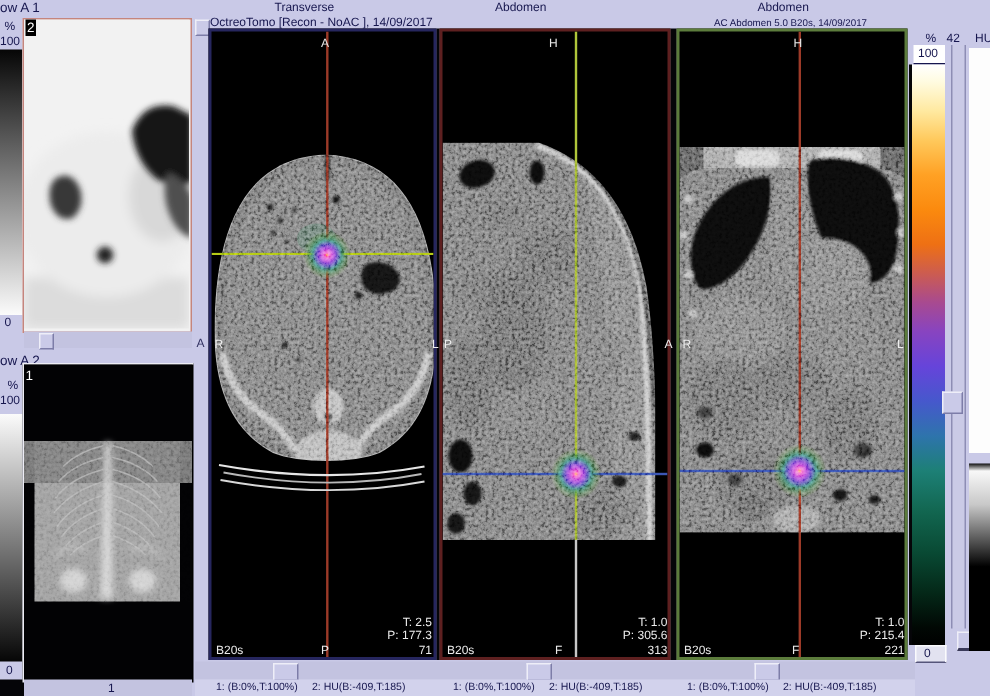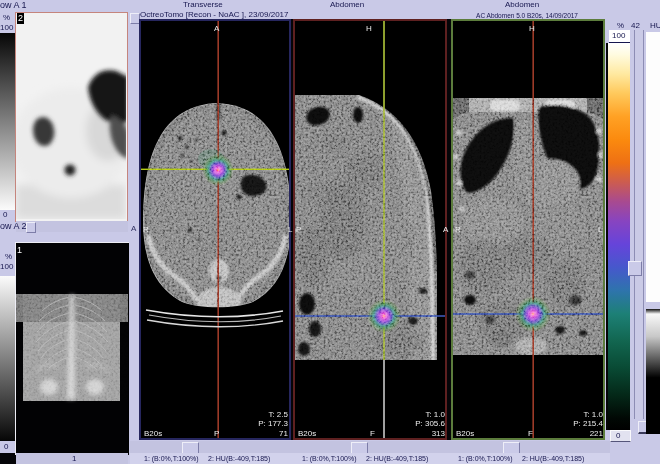--- a/index.html
+++ b/index.html
@@ -7,21 +7,21 @@
 .tw{position:absolute;color:#efefef;font-size:8px;line-height:8px;white-space:nowrap;z-index:30}
 .bar3d{position:absolute;background:#cacae8;border-top:1px solid #eeeef8;border-left:1px solid #eeeef8;border-right:1px solid #7d7da8;border-bottom:1px solid #7d7da8}
 </style></head>
 <body>
 <div id="app">
 
 <div class="t" style="left:0px;top:1px;font-size:9px">ow A 1</div>
 <div class="t" style="left:183px;top:1px">Transverse</div>
 <div class="t" style="left:330px;top:1px">Abdomen</div>
 <div class="t" style="left:505px;top:1px">Abdomen</div>
-<div class="t" style="left:140px;top:11px">OctreoTomo [Recon - NoAC ], 23/09/2017</div>
+<div class="t" style="left:140px;top:11px">OctreoTomo [Recon - NoAC ], 14/09/2017</div>
 <div class="t" style="left:578px;top:12px;transform:translateX(-100%);font-size:6.5px">AC Abdomen 5.0 B20s, 14/09/2017</div>
 
 <div class="t" style="left:3px;top:14px">%</div>
 <div class="t" style="left:0px;top:24px">100</div>
 <div class="abs" style="left:0;top:33px;width:15px;height:177px;background:linear-gradient(#060606,#fbfbfb)"></div>
 <div class="abs" style="left:15px;top:33px;width:2px;height:177px;background:#f2f2f6"></div>
 <div class="t" style="left:3px;top:211px">0</div>
 
 <div class="abs" style="left:15px;top:12px;width:111px;height:208px;background:#f2f2f2;border:1px solid #c5857d"></div>
 <svg class="abs" style="left:16px;top:13px" width="110" height="206" viewBox="0 0 110 206">
@@ -46,21 +46,21 @@
     <circle cx="54" cy="157" r="5.5" fill="#242424"></circle>
   </g>
 </svg>
 
 <div class="abs" style="left:17px;top:13px;width:7px;height:11px;background:#000;color:#fff;font-size:9px;line-height:11px;text-align:center">2</div>
 <div class="bar3d" style="left:130px;top:13px;width:8px;height:9px"></div>
 
 <div class="abs" style="left:16px;top:221px;width:112px;height:11px;background:#c3c3e0"></div>
 <div class="bar3d" style="left:26px;top:222px;width:8px;height:9px"></div>
 
-<div class="t" style="left:0px;top:222px;font-size:9px">ow A 2</div>
+<div class="t" style="left:0px;top:236px;font-size:9px">ow A 2</div>
 <div class="t" style="left:5px;top:253px">%</div>
 <div class="t" style="left:0px;top:263px">100</div>
 <div class="abs" style="left:0;top:276px;width:15px;height:165px;background:linear-gradient(#fbfbfb,#060606)"></div>
 <div class="abs" style="left:15px;top:276px;width:2px;height:165px;background:#f2f2f6"></div>
 <div class="t" style="left:4px;top:443px">0</div>
 <div class="abs" style="left:0px;top:453px;width:16px;height:11px;background:#050508"></div>
 
 <div class="abs" style="left:15px;top:242px;width:113px;height:212px;background:#000;border-top:1px solid #ededf5;border-left:1px solid #ededf5"></div>
 <svg class="abs" style="left:16px;top:243px" width="112" height="211" viewBox="0 0 112 211">
   <rect width="112" height="211" fill="#020204"></rect>

